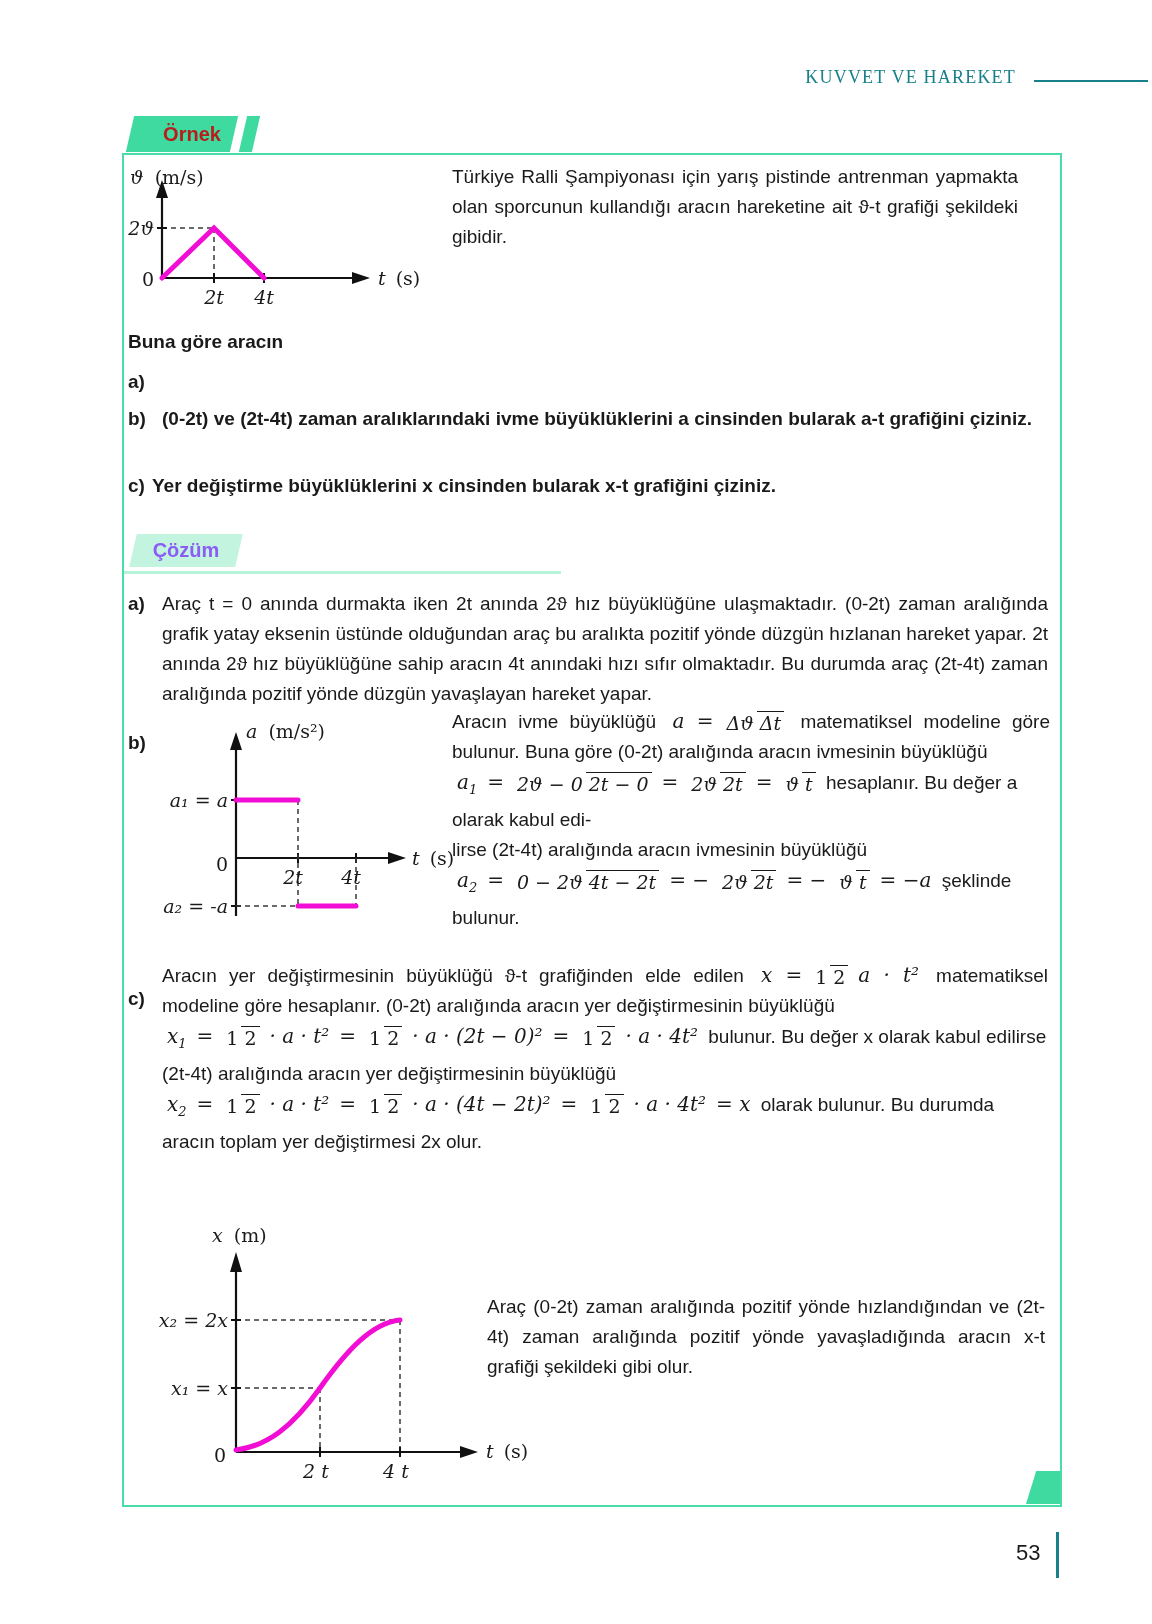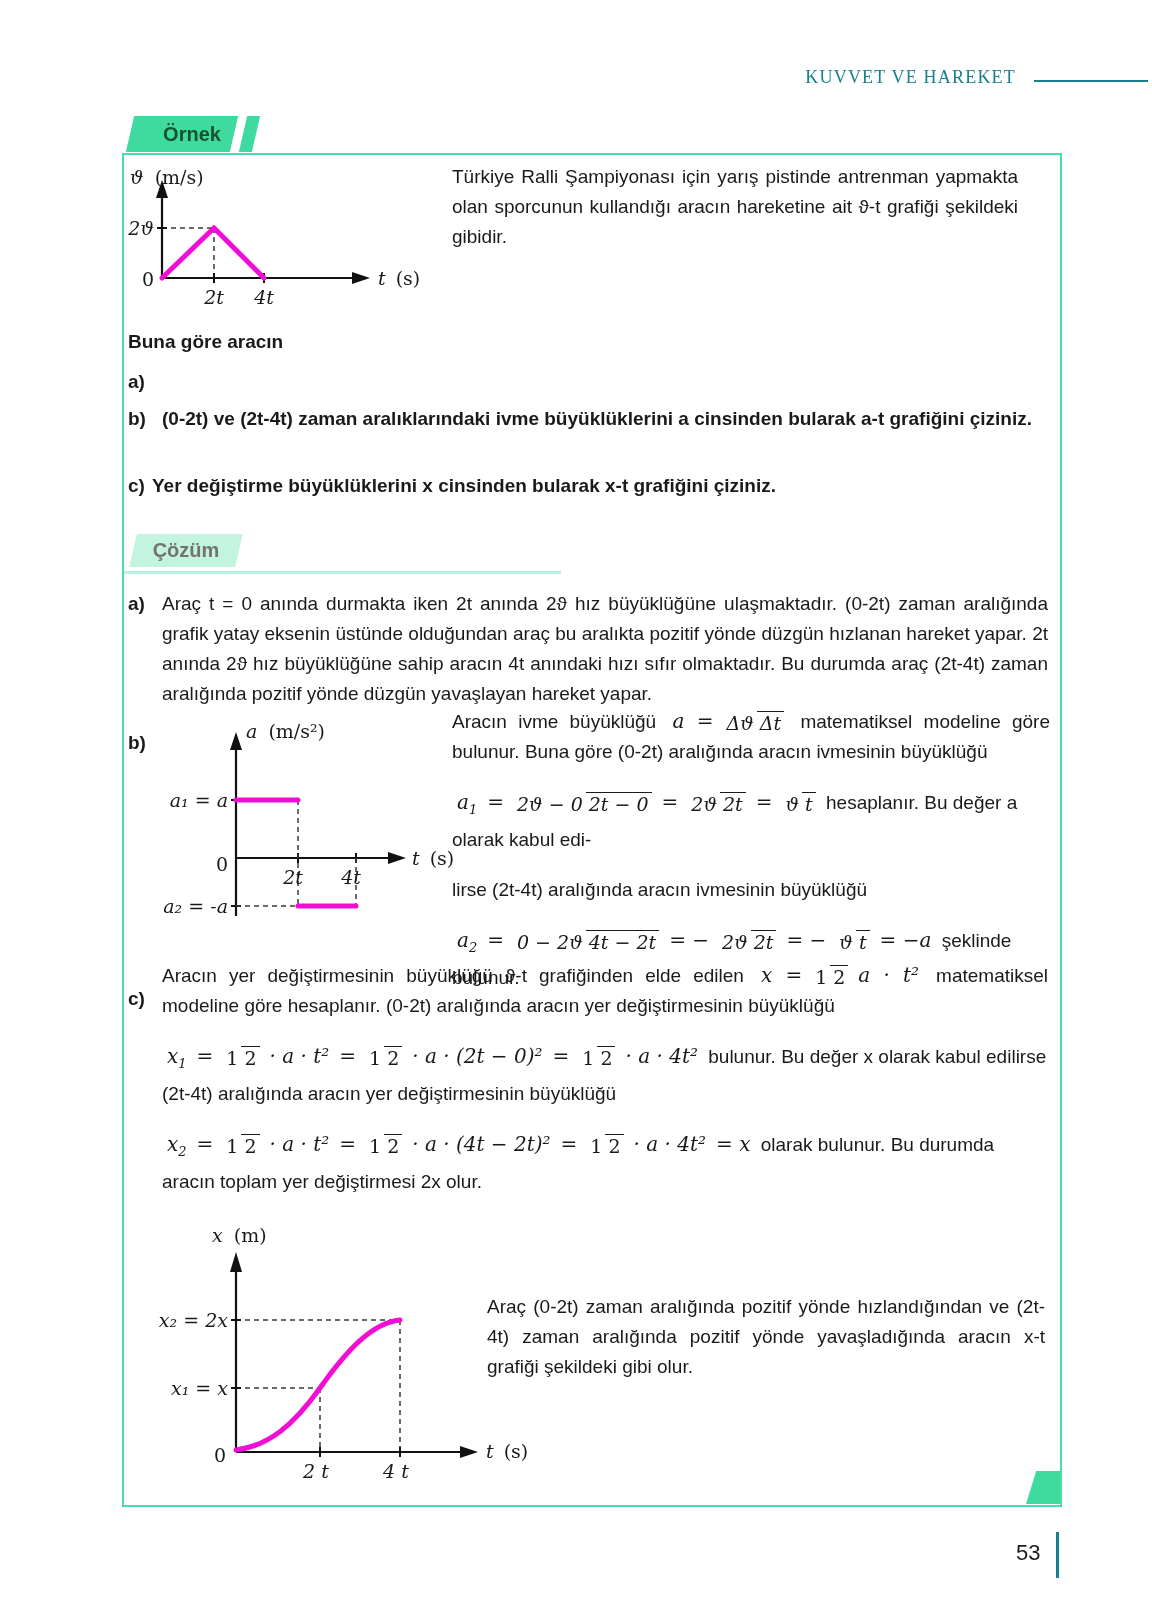--- a/index.html
+++ b/index.html
@@ -13,24 +13,24 @@
   .chapter-line{width:114px;height:2px;background:#17808b;margin-top:7px;}
 
   
   .badge{position:absolute;display:flex;align-items:center;justify-content:center;}
   .badge .bg{position:absolute;inset:0;transform:skewX(-13deg);}
   .badge .accent{position:absolute;top:0;height:100%;width:13px;transform:skewX(-13deg);}
   .badge .label{position:relative;font-weight:bold;font-size:20px;}
   #ornek-badge{left:130px;top:116px;width:104px;height:36px;}
   #ornek-badge .bg{background:#3edaa0;}
   #ornek-badge .accent{right:-22px;background:#3edaa0;}
-  #ornek-badge .label{color:#14532d;margin-left:20px;}
+  #ornek-badge .label{color:#b91c1c;margin-left:20px;}
   #cozum-badge{left:133px;top:534px;width:106px;height:33px;}
   #cozum-badge .bg{background:#c3f4df;}
-  #cozum-badge .label{color:#737373;}
+  #cozum-badge .label{color:#8b5cf6;}
   .cozum-underline{position:absolute;left:124px;top:571px;width:437px;height:3px;background:#b7f2da;}
 
   
   .example-box{position:absolute;left:122px;top:153px;width:936px;height:1350px;border:2.5px solid #49dca6;}
   .tab{position:absolute;left:1026px;top:1471px;width:34px;height:33px;background:#3edaa0;
        clip-path:polygon(30% 0,100% 0,100% 100%,0 100%);}
 
   
   .pageno{position:absolute;left:1016px;top:1540px;font-size:22px;}
   .pageno-line{position:absolute;left:1056px;top:1532px;width:3px;height:46px;background:#17808b;}
@@ -44,21 +44,21 @@
   
   .mv{font-family:"DejaVu Serif","Liberation Serif",serif;font-style:italic;font-size:20px;
       margin:0 5px;white-space:nowrap;}
   .mv sub{font-size:13px;}
   .frac{display:inline-flex;align-items:center;vertical-align:middle;
         margin:0 5px;font-family:"DejaVu Serif","Liberation Serif",serif;font-style:italic;
         font-size:19px;line-height:1.2;text-align:center;}
   .frac .num{padding:0 3px;}
   .frac .den{border-top:1.6px solid #1a1a1a;padding:0 3px;}
   .frac.up{font-style:normal;}
-  .fline{margin-top:20px;font-size:19px;line-height:30px;}
+  .fline{margin-top:0;font-size:19px;line-height:30px;}
   .para{margin:0;}
 
   
   .fig{position:absolute;}
   svg text{font-family:"DejaVu Serif","Liberation Serif",serif;font-size:19px;fill:#1a1a1a;font-style:italic;}
   svg .up{font-style:normal;}
   .axis{stroke:#111;stroke-width:2.2;}
   .tick{stroke:#111;stroke-width:2;}
   .dash{stroke:#3a3a3a;stroke-width:1.5;stroke-dasharray:5,4;fill:none;}
   .mag{stroke:#f20dd4;stroke-width:5;fill:none;stroke-linecap:round;}

